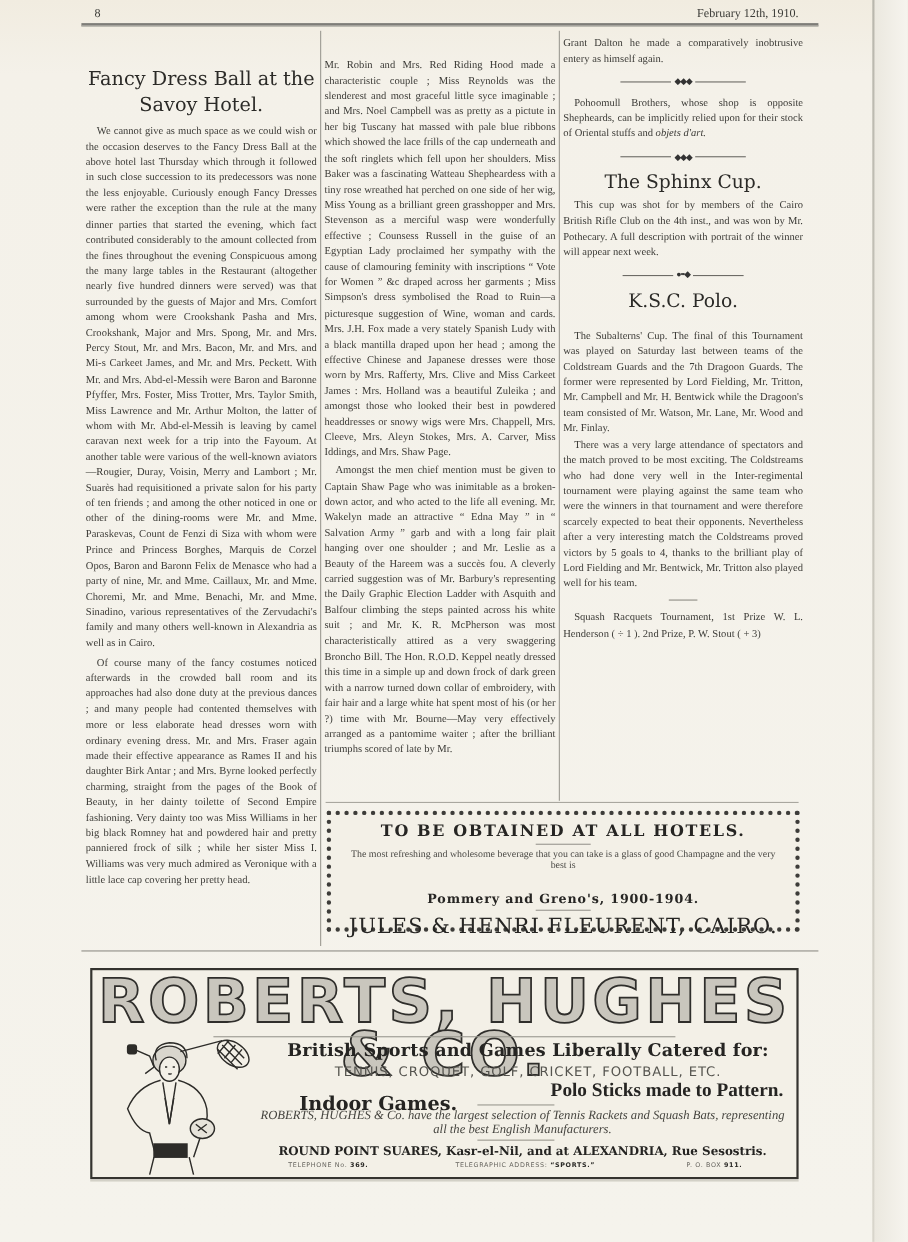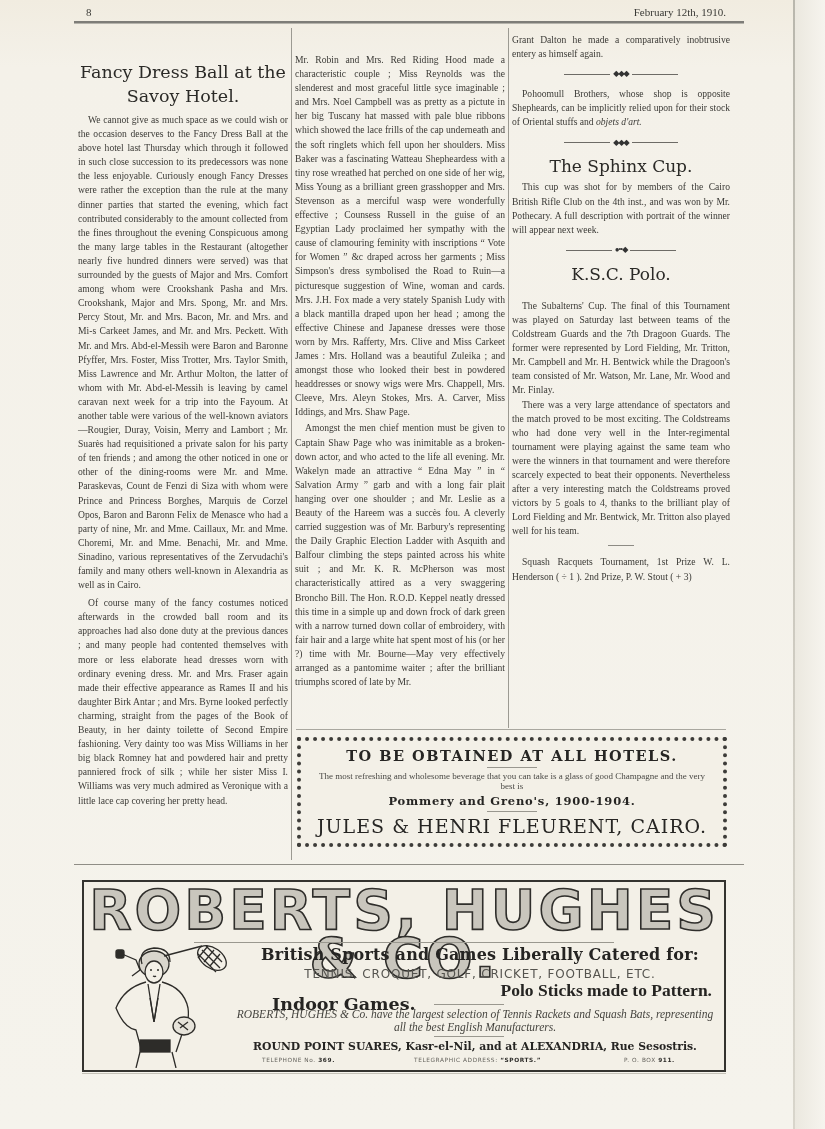--- a/index.html
+++ b/index.html
@@ -63,21 +63,21 @@
 
   
   .ad-hotels {
     position: absolute; left: 297px; top: 737px; width: 430px; height: 110px;
     border: 4px dotted #3d3c39; box-sizing: border-box;
     background: #f3f0e7; text-align: center;
   }
   .ad-hotels .a1 { font-family: "DejaVu Serif", serif; font-weight: bold; font-size: 14.5px; letter-spacing: 1.5px; margin-top: 6px; color: #262523; }
   .ad-hotels .mini-rule { width: 50px; height: 1px; background: #99978f; margin: 3px auto; }
   .ad-hotels .a2 { font-size: 9px; line-height: 10px; color: #4a4945; padding: 0 14px; }
-  .ad-hotels .a3 { font-family: "DejaVu Serif", serif; font-weight: bold; font-size: 11.5px; letter-spacing: 0.8px; margin-top: 3px; color: #262523; }
+  .ad-hotels .a3 { font-family: "DejaVu Serif", serif; font-weight: bold; font-size: 11.5px; letter-spacing: 0.8px; margin-top: 19px; color: #262523; }
   .ad-hotels .a4 { font-family: "DejaVu Serif", serif; font-size: 19px; letter-spacing: 1px; margin-top: 0; color: #262523; }
 
   
   .ad-roberts {
     position: absolute; left: 82px; top: 880px; width: 644px; height: 192px;
     border: 2px solid #34332f; box-sizing: border-box; background: #f3f0e7;
   }
   .ad-roberts .firm {
     position: absolute; left: 0; right: 0; top: 4px; text-align: center;
     font-family: "DejaVu Sans", sans-serif; font-weight: bold; font-size: 55px; letter-spacing: 3px;

